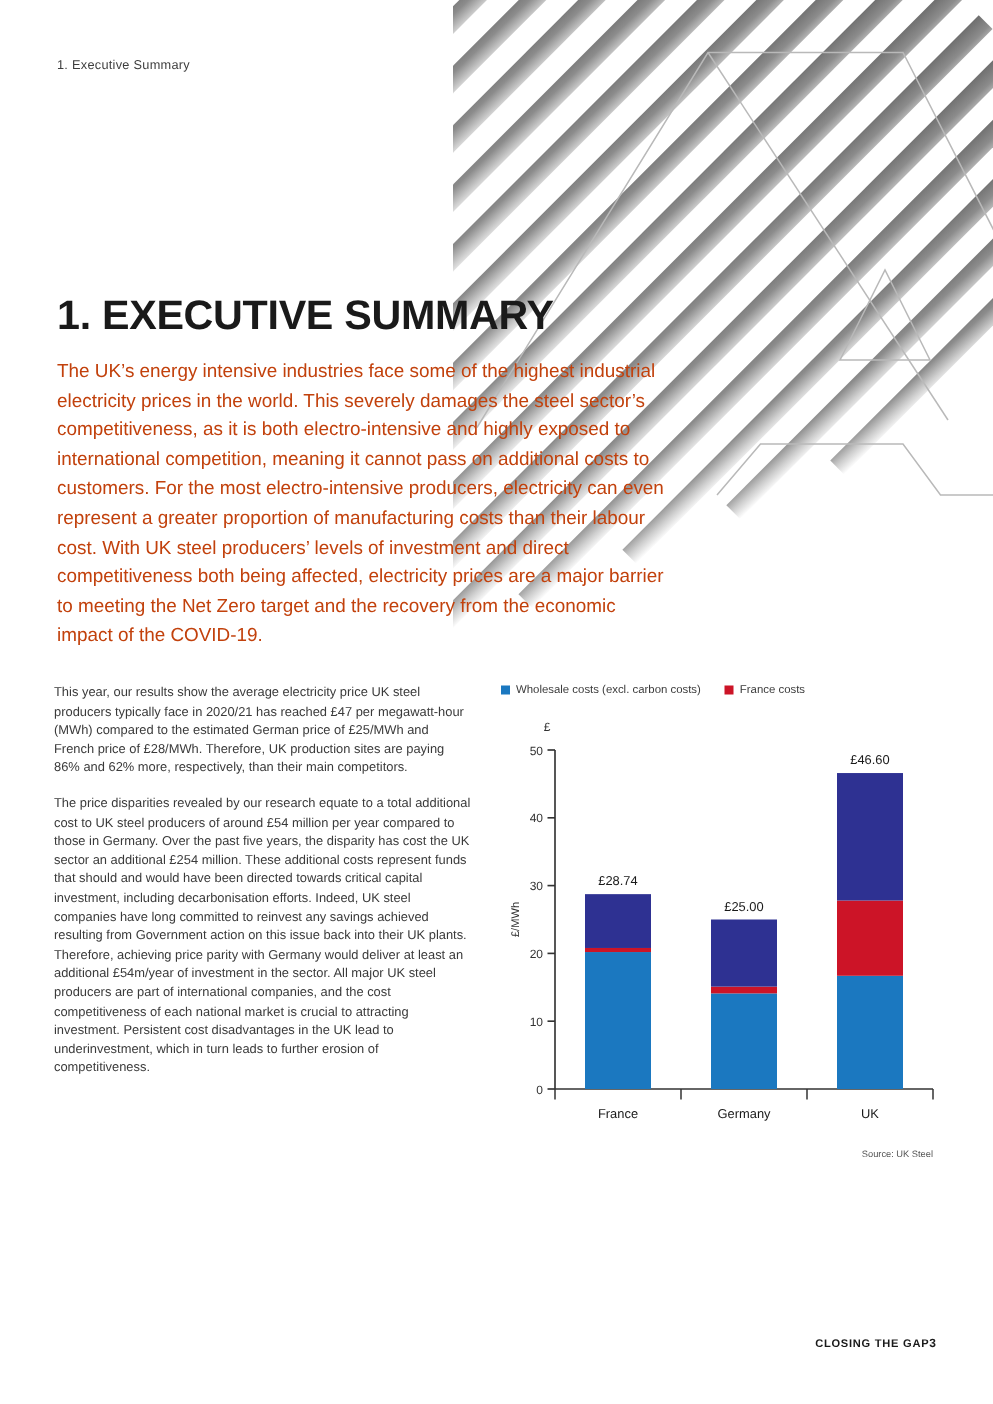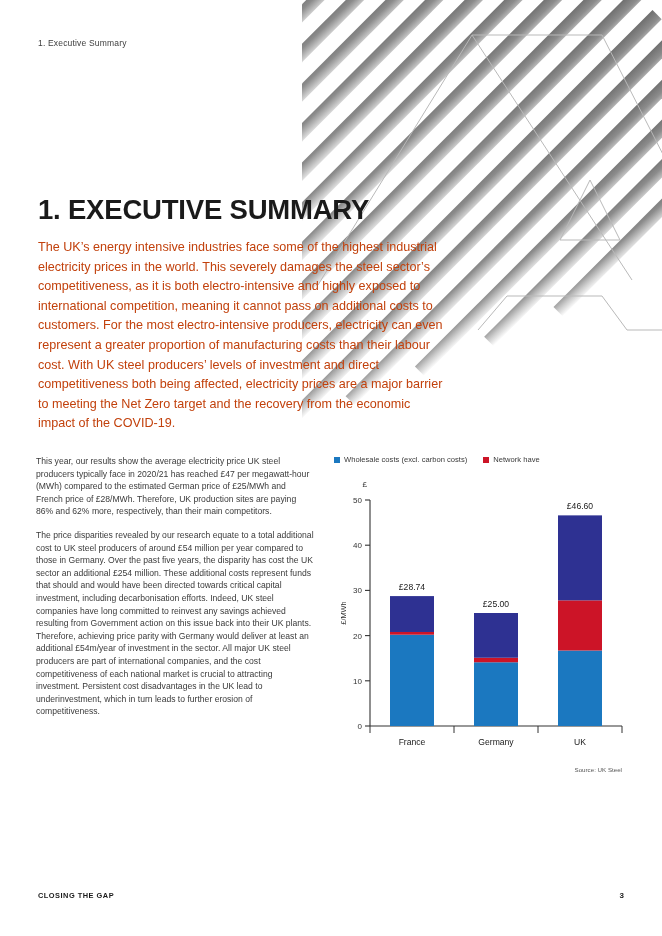--- a/index.html
+++ b/index.html
@@ -118,21 +118,21 @@
     color:#555;
     width:288px;
     margin-top:-4px;
   }
 
   
   .footer{
     position:absolute;
     left:38px; right:38px; bottom:36px;
     display:flex;
-    justify-content:space-between;
+    justify-content:flex-end;
     align-items:center;
     z-index:2;
   }
   .footer-left{
     font-size:7.4px;
     font-weight:bold;
     letter-spacing:.5px;
     color:#1a1a1a;
   }
   .footer-right{
@@ -219,21 +219,21 @@
 
 
   <div class="legend">
     <div class="legend-row">
       <span class="legend-item">
         <span class="swatch" id="sw0" style="background: rgb(27, 120, 192);"></span>
         <span>Wholesale costs (excl. carbon costs)</span>
       </span>
       <span class="legend-item">
         <span class="swatch" id="sw1" style="background: rgb(204, 20, 39);"></span>
-        <span>Network have</span>
+        <span>France costs</span>
       </span>
     </div>
   </div>
 
   <div class="chart-wrap">
     <svg id="chart-svg" width="292" height="290" viewBox="0 0 292 290" xmlns="http://www.w3.org/2000/svg">
         <text x="33" y="17" text-anchor="end" font-family="&quot;Liberation Sans&quot;, sans-serif" font-size="8" fill="#333">£</text>
         <line x1="36" y1="30" x2="36" y2="256" stroke="#333" stroke-width="1.1"></line>
         <line x1="31" y1="256" x2="36" y2="256" stroke="#333" stroke-width="1.1"></line>
         <text x="28" y="259" text-anchor="end" font-family="&quot;Liberation Sans&quot;, sans-serif" font-size="8" fill="#333">0</text>

